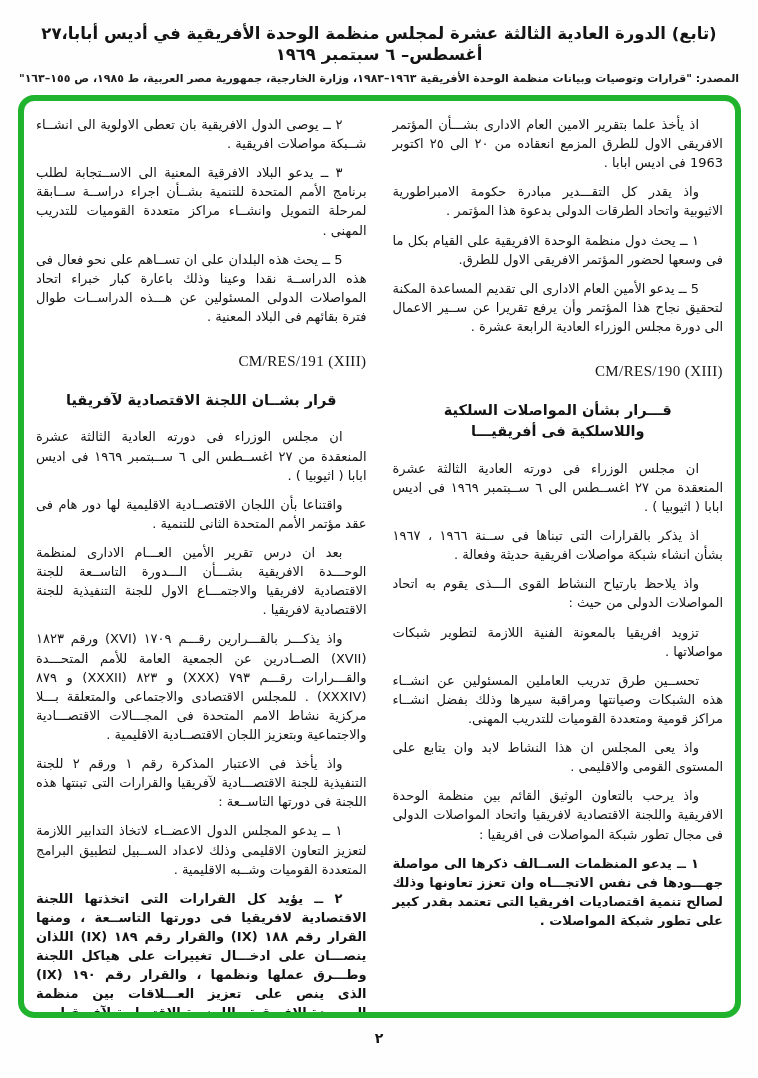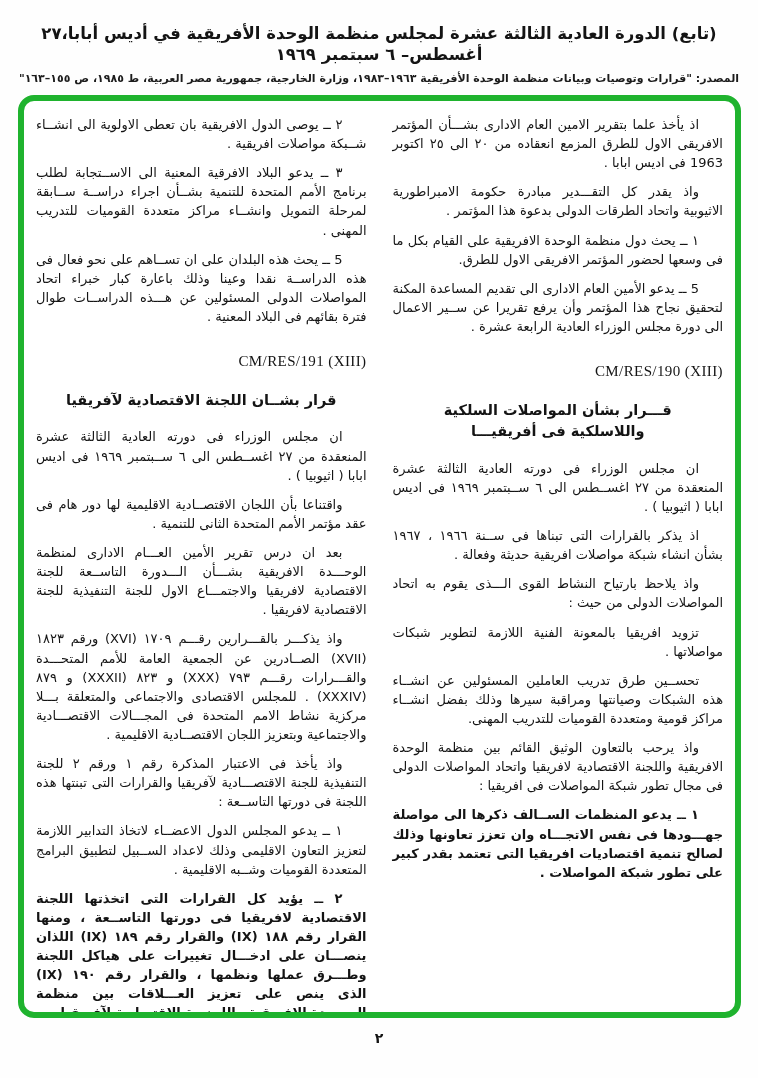--- a/index.html
+++ b/index.html
@@ -86,20 +86,21 @@
           <p class="blk-paragraph">١ ــ يحث دول منظمة الوحدة الافريقية على القيام بكل ما فى وسعها لحضور المؤتمر الافريقى الاول للطرق.</p>
           <p class="blk-paragraph">5 ــ يدعو الأمين العام الادارى الى تقديم المساعدة المكنة لتحقيق نجاح هذا المؤتمر وأن يرفع تقريرا عن ســير الاعمال الى دورة مجلس الوزراء العادية الرابعة عشرة .</p>
           <div class="blk-rescode">CM/RES/190  (XIII)</div>
           <h3 class="blk-title">قـــرار بشأن المواصلات السلكية
 واللاسلكية فى أفريقيـــا</h3>
           <p class="blk-paragraph">ان مجلس الوزراء فى دورته العادية الثالثة عشرة المنعقدة من ٢٧ اغســطس الى ٦ ســبتمبر ١٩٦٩ فى اديس ابابا ( اثيوبيا ) .</p>
           <p class="blk-paragraph">اذ يذكر بالقرارات التى تبناها فى ســنة ١٩٦٦ ، ١٩٦٧ بشأن انشاء شبكة مواصلات افريقية حديثة وفعالة .</p>
           <p class="blk-paragraph">واذ يلاحظ بارتياح النشاط القوى الـــذى يقوم به اتحاد المواصلات الدولى من حيث :</p>
           <p class="blk-paragraph">تزويد افريقيا بالمعونة الفنية اللازمة لتطوير شبكات مواصلاتها .</p>
           <p class="blk-paragraph">تحســين طرق تدريب العاملين المسئولين عن انشــاء هذه الشبكات وصيانتها ومراقبة سيرها وذلك بفضل انشــاء مراكز قومية ومتعددة القوميات للتدريب المهنى.</p>
+          <p class="blk-paragraph">واذ يعى المجلس ان هذا النشاط لابد وان يتابع على المستوى القومى والاقليمى .</p>
           <p class="blk-paragraph">واذ يرحب بالتعاون الوثيق القائم بين منظمة الوحدة الافريقية واللجنة الاقتصادية لافريقيا واتحاد المواصلات الدولى فى مجال تطور شبكة المواصلات فى افريقيا :</p>
           <p class="blk-paragraph bold">١ ــ يدعو المنظمات الســالف ذكرها الى مواصلة جهـــودها فى نفس الاتجـــاه وان تعزز تعاونها وذلك لصالح تنمية اقتصاديات افريقيا التى تعتمد بقدر كبير على تطور شبكة المواصلات .</p>
         </section>
       <section class="col">
           <p class="blk-paragraph">٢ ــ يوصى الدول الافريقية بان تعطى الاولوية الى انشــاء شــبكة مواصلات افريقية .</p>
           <p class="blk-paragraph">٣ ــ يدعو البلاد الافرقية المعنية الى الاســتجابة لطلب برنامج الأمم المتحدة للتنمية بشــأن اجراء دراســة ســابقة لمرحلة التمويل وانشــاء مراكز متعددة القوميات للتدريب المهنى .</p>
           <p class="blk-paragraph">5 ــ يحث هذه البلدان على ان تســاهم على نحو فعال فى هذه الدراســة نقدا وعينا وذلك باعارة كبار خبراء اتحاد المواصلات الدولى المسئولين عن هـــذه الدراســات طوال فترة بقائهم فى البلاد المعنية .</p>
           <div class="blk-rescode">CM/RES/191  (XIII)</div>
           <h3 class="blk-title">قرار بشــان اللجنة الاقتصادية لآفريقيا</h3>
           <p class="blk-paragraph">ان مجلس الوزراء فى دورته العادية الثالثة عشرة المنعقدة من ٢٧ اغســطس الى ٦ ســبتمبر ١٩٦٩ فى اديس ابابا ( اثيوبيا ) .</p>

